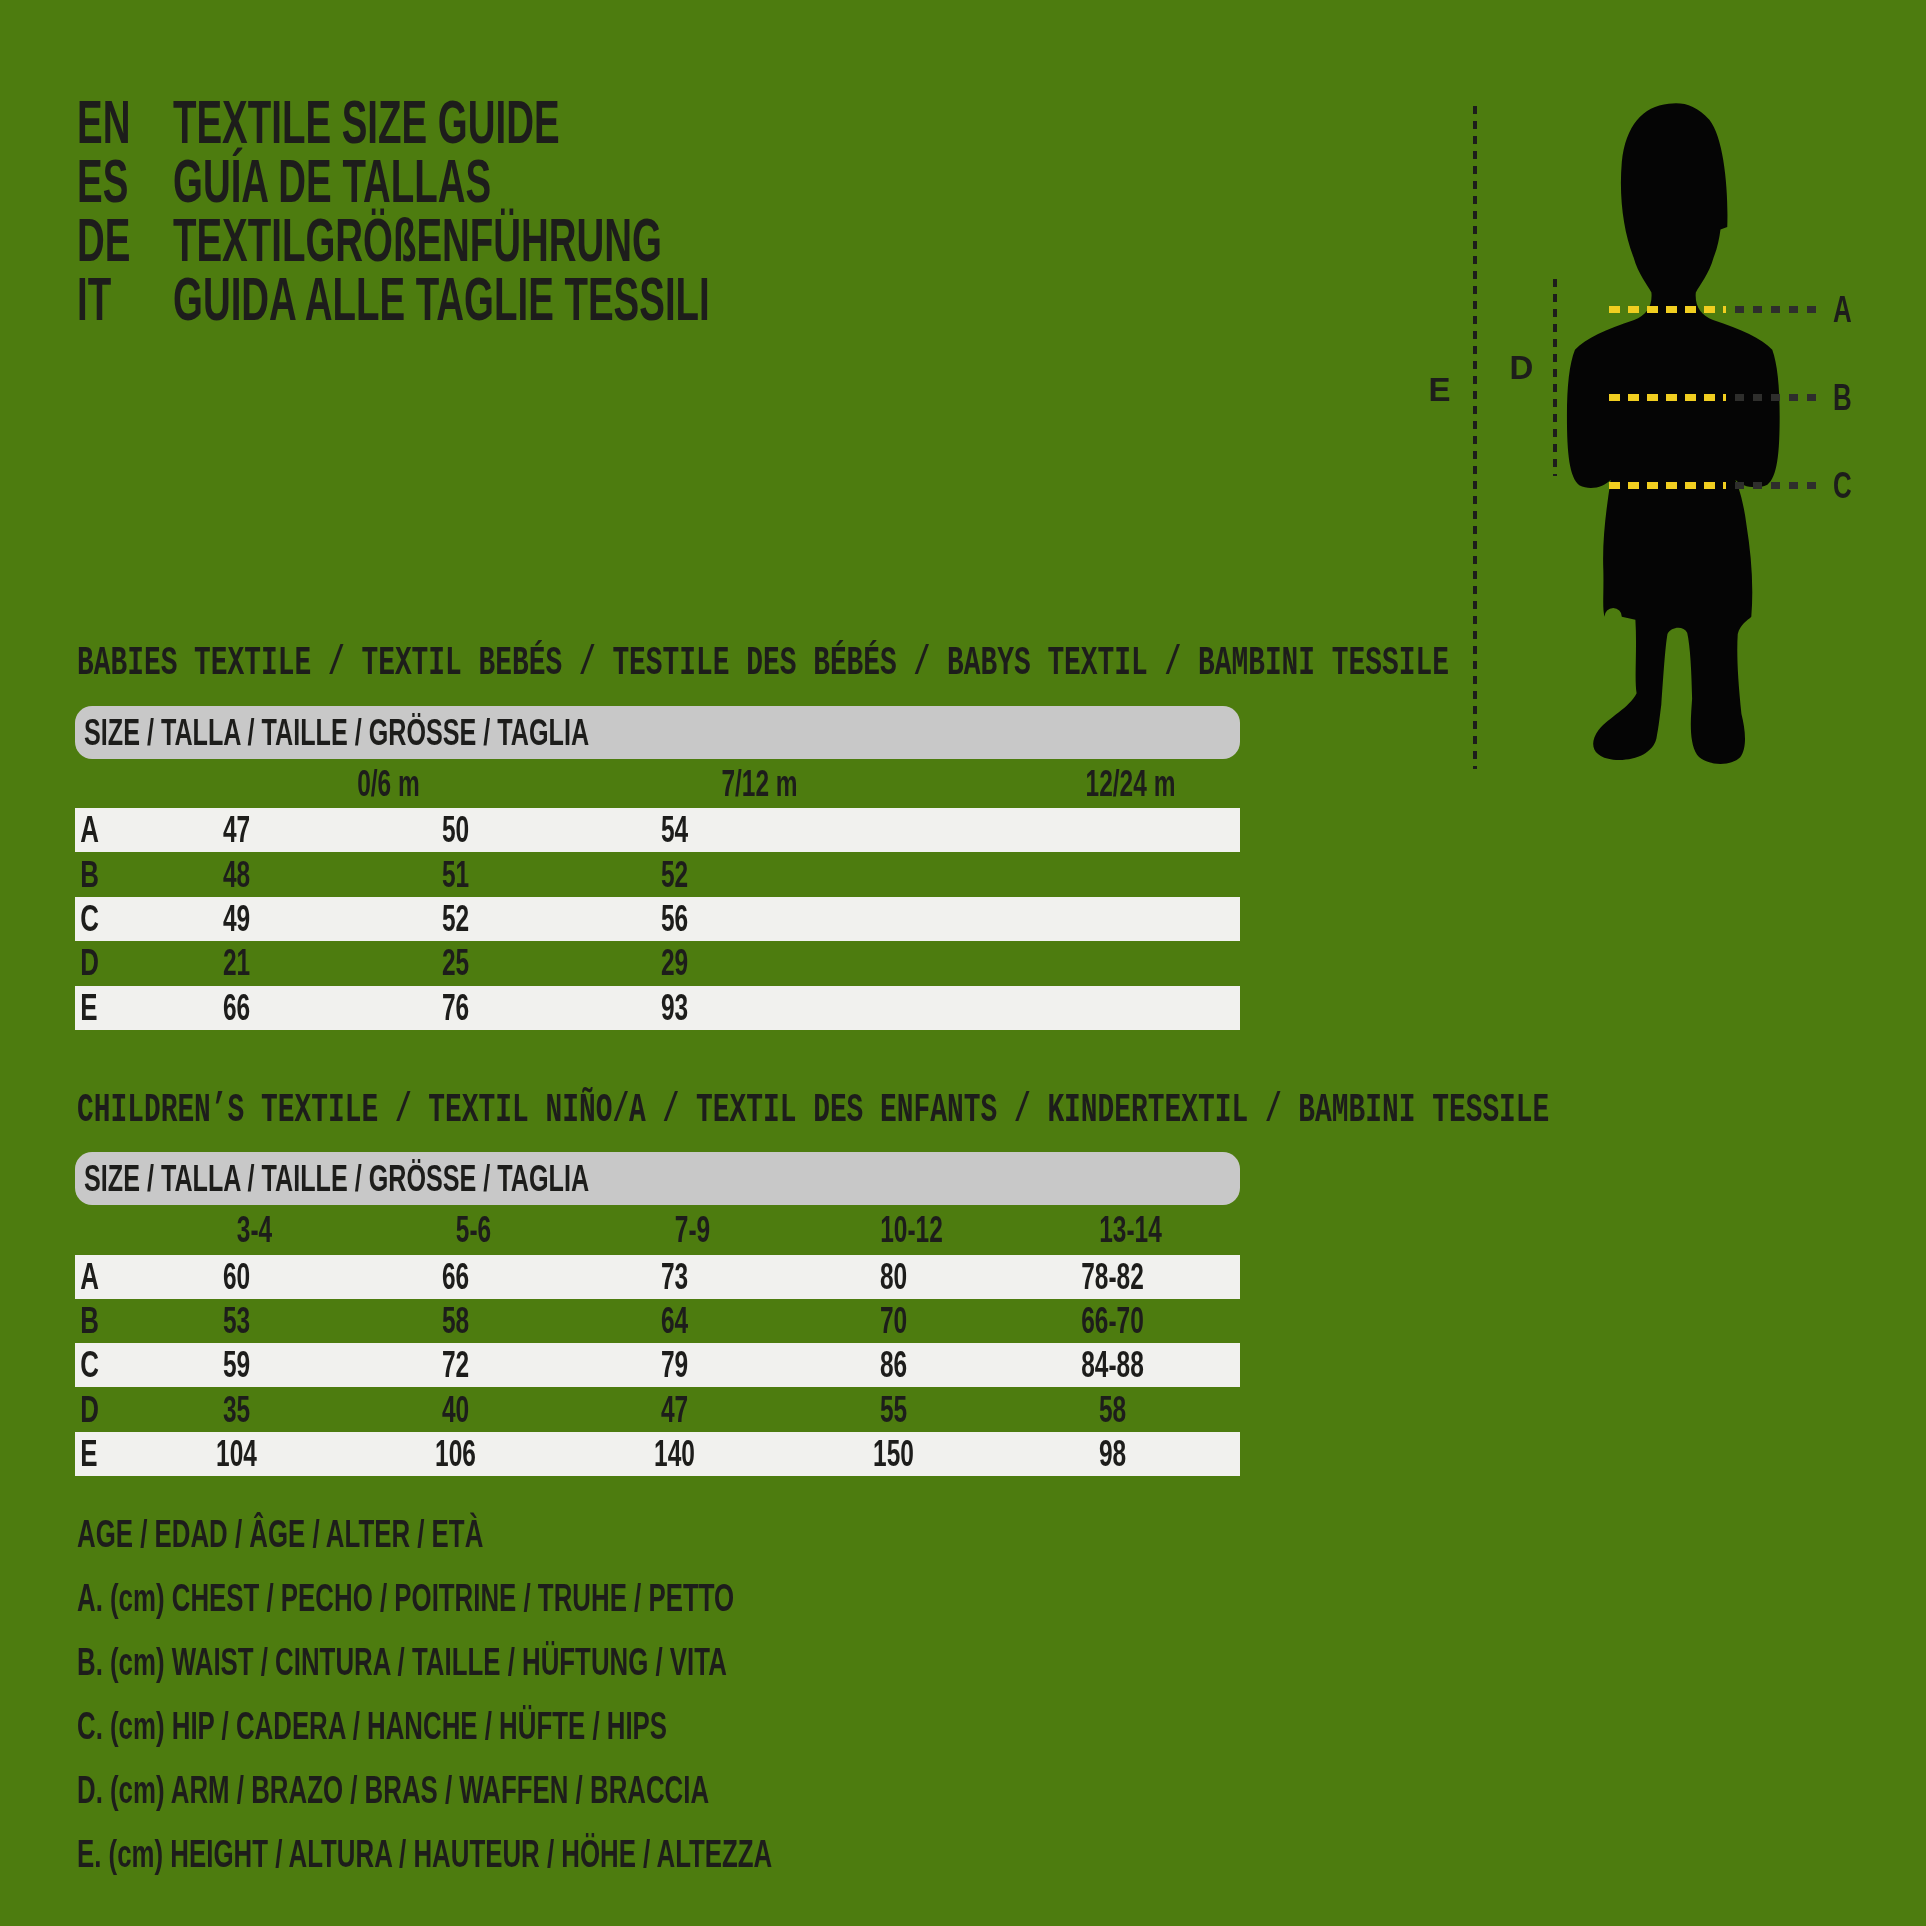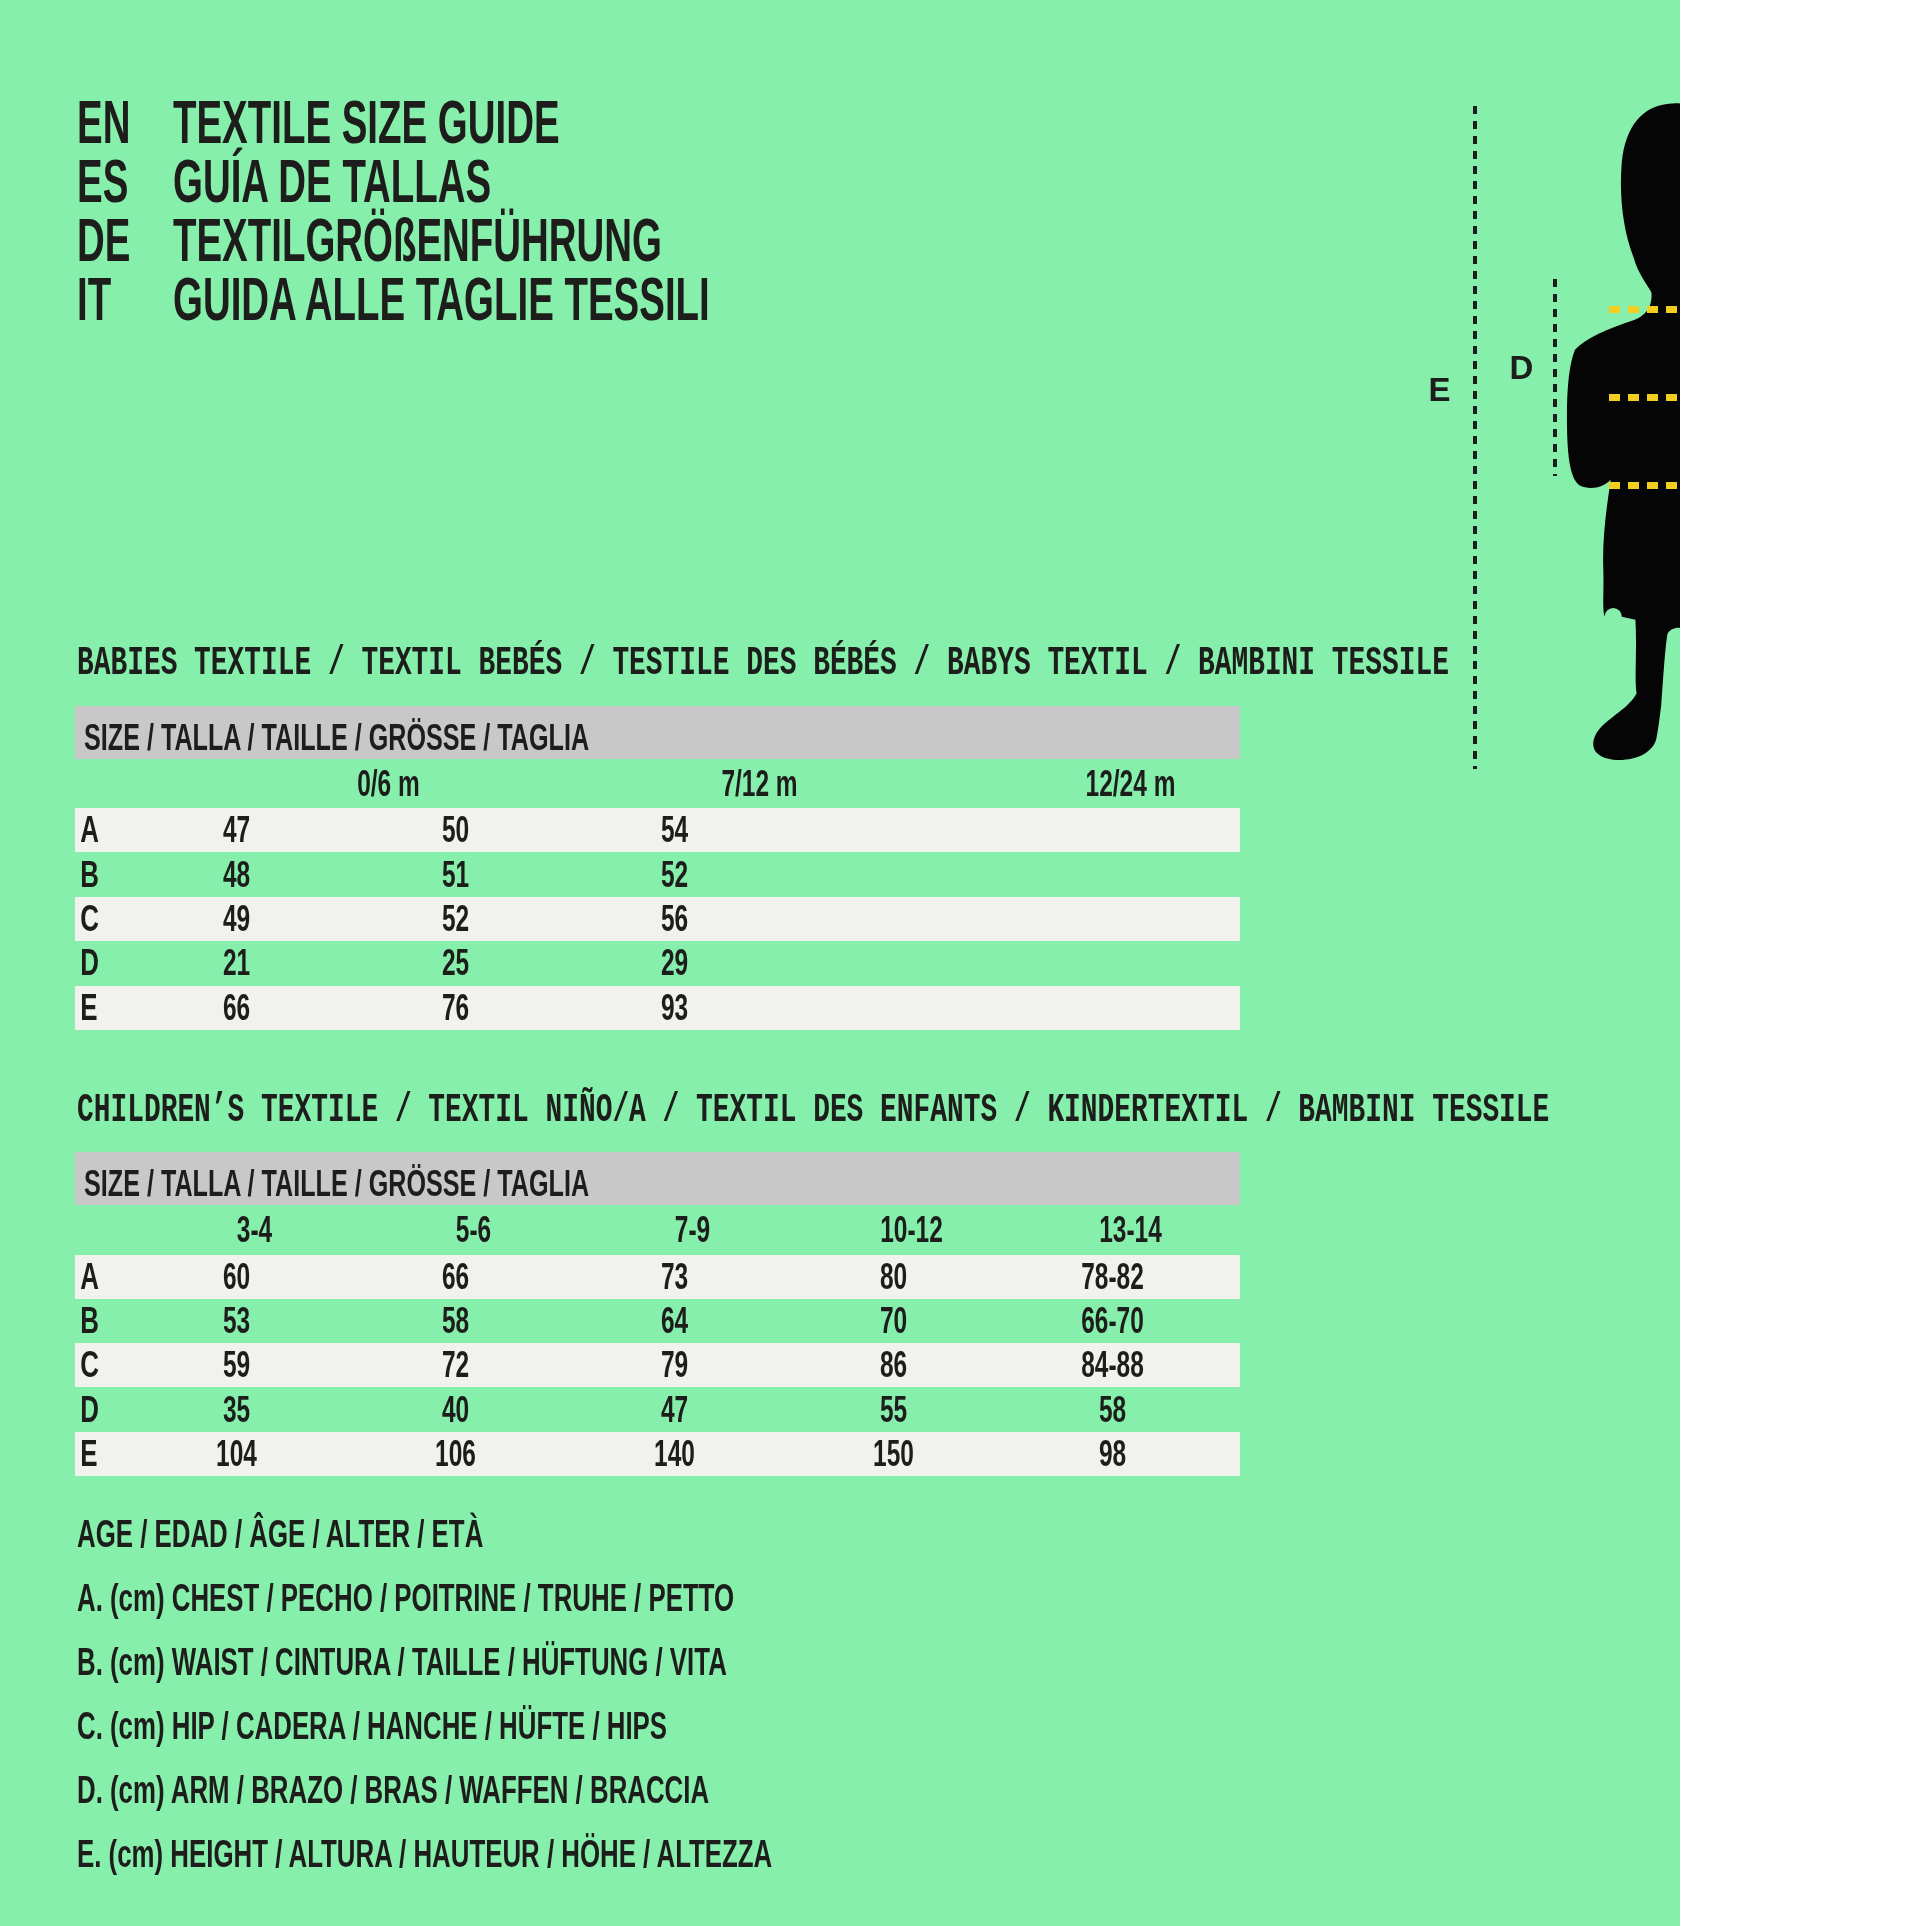--- a/index.html
+++ b/index.html
@@ -1,20 +1,20 @@
 <!DOCTYPE html>
 <html style="font-size:10px"><head>
 <meta charset="utf-8">
 <style>
   html, body { margin: 0; padding: 0; background: #ffffff; }
   #page {
     position: relative;
-    width: 1680px;
+    width: 1926px;
     height: 1926px;
-    background: #86efac;
+    background: #4d7c0f;
     overflow: hidden;
     font-family: "Liberation Sans", "DejaVu Sans", sans-serif;
     font-weight: 700;
     color: #1d1d1b;
   }
   .cond { display: inline-block; transform: scaleX(0.62); transform-origin: 0 50%; white-space: nowrap; }
   .cond68 { display: inline-block; transform: scaleX(0.68); transform-origin: 0 50%; white-space: nowrap; }
 
   
   #lang-block { position: absolute; left: 77px; top: 92px; }
@@ -50,22 +50,23 @@
   .mline .mlabel { margin-left: 17px; font-size: 36px; transform: scaleX(0.72); transform-origin: 0 50%; }
 
   
   .section-title { position: absolute; left: 77px; font-size: 41px; font-family: Liberation Mono, monospace; }
   #babies-title { top: 640px; }
   #children-title { top: 1087px; }
 
   
   .size-bar {
     position: absolute; left: 75px; width: 1165px; height: 53px;
-    background: #c8c8c8; display: flex; align-items: flex-end; padding-left: 8.6px; box-sizing: border-box;
+    background: #c8c8c8; display: flex; align-items: center; padding-left: 8.6px; box-sizing: border-box;
     font-size: 37px;
+    border-radius: 17px;
   }
   #babies-bar { top: 706px; }
   #children-bar { top: 1152px; }
 
   .col-header-row, .trow {
     position: absolute; left: 75px; width: 1165px; height: 49px;
     display: flex; align-items: center;
   }
   .trow { height: 44px; }
   .stripe { background: #f1f1ee; }

